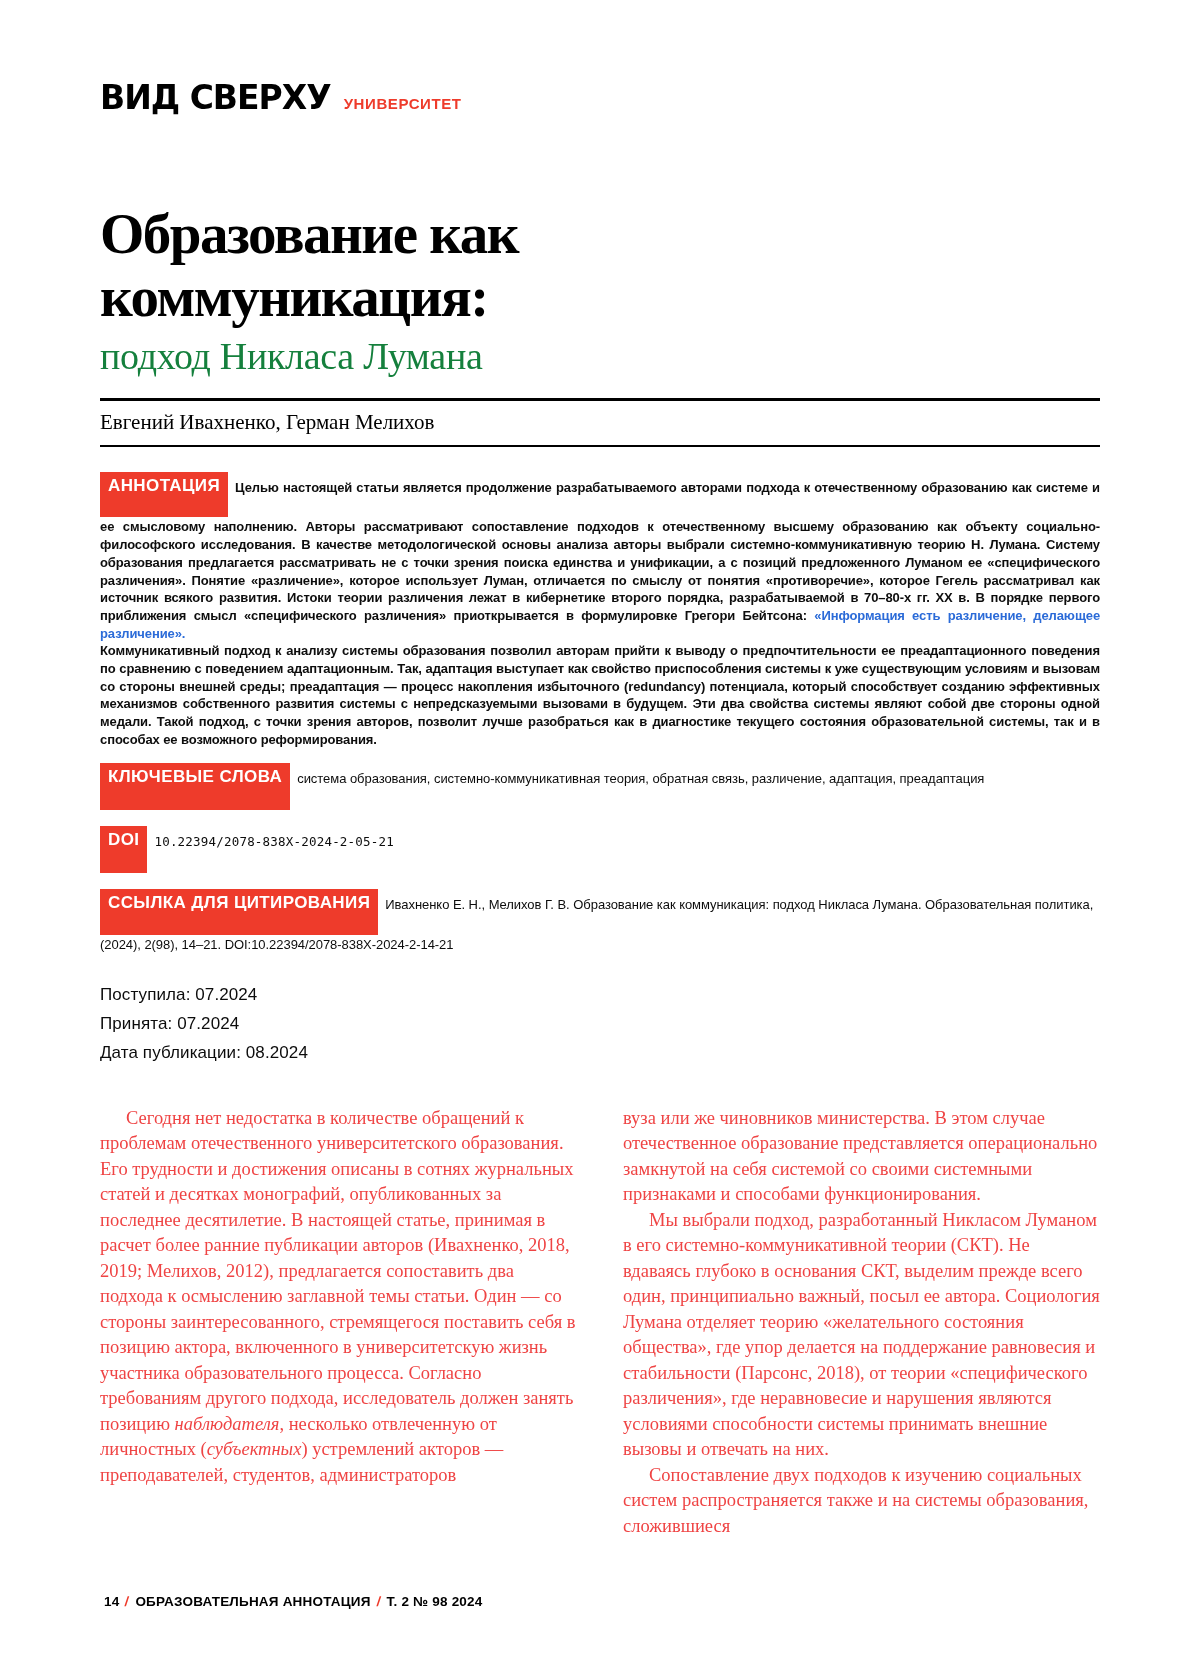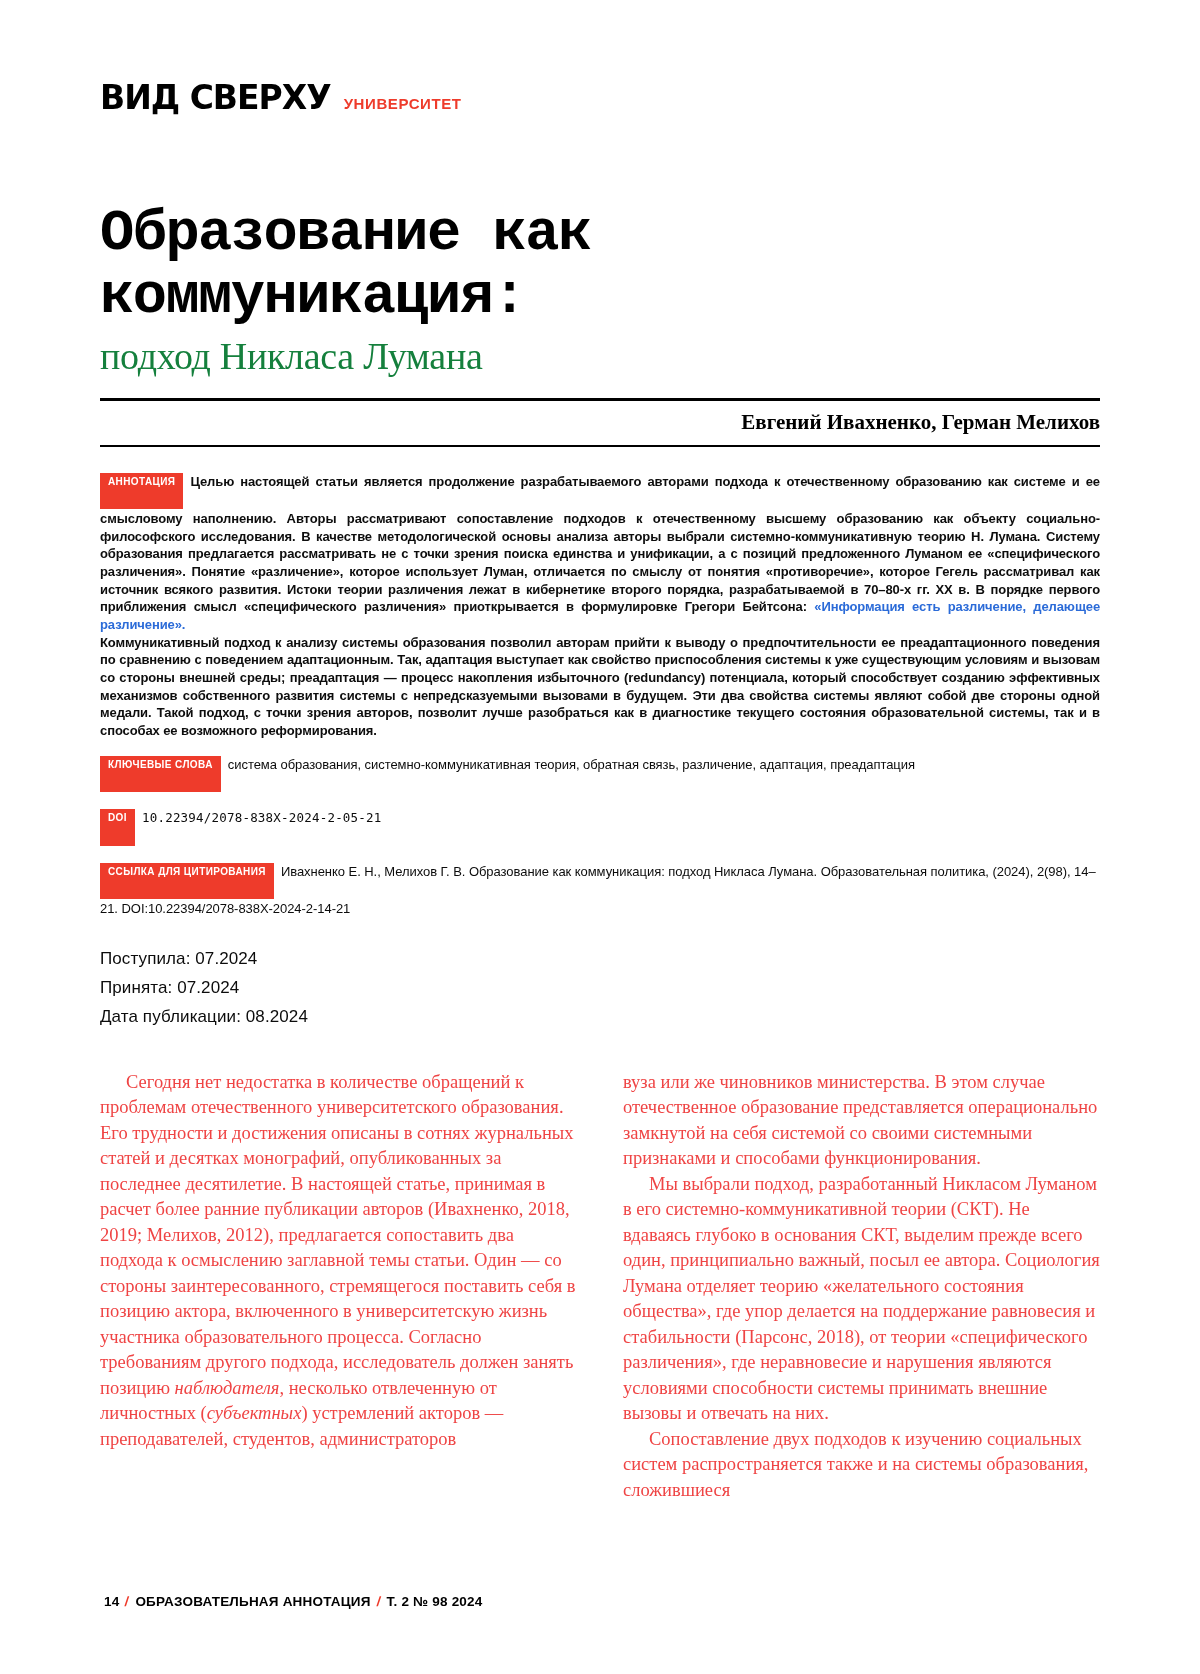--- a/index.html
+++ b/index.html
@@ -20,46 +20,46 @@
   .masthead{display:flex;align-items:baseline;gap:13px;}
   .brand{
     font-family:"DejaVu Sans",sans-serif;font-weight:900;font-size:33px;
     letter-spacing:-1px;color:#000;
   }
   .section{color:var(--red);font-weight:700;font-size:15px;letter-spacing:.6px;}
 
   
   .title{
     margin-top:86px;
-    font-family:Liberation Mono, monospace;font-weight:900;
+    font-family:Liberation Serif, serif;font-weight:900;
     font-size:57px;line-height:1.1;letter-spacing:-1.5px;color:#000;
   }
   .title-line{display:block;}
   .subtitle{
     margin-top:6px;font-family:Liberation Serif, serif;
     font-size:38px;font-weight:400;letter-spacing:-.3px;color:#15803d;
   }
 
   .rule{width:100%;border:0;}
   .rule-thick{border-top:3px solid #000;margin-top:20px;}
   .rule-thin{border-top:2px solid #000;}
   .authors{
-    text-align:right;padding:9px 0 10px;
-    font-family:"Liberation Serif",serif;font-weight:700;font-size:21px;color:#000;
+    text-align:left;padding:9px 0 10px;
+    font-family:"Liberation Serif",serif;font-weight:400;font-size:21px;color:#000;
   }
 
   
   .abstract{margin-top:26px;}
   .meta-text{
     font-size:13px;line-height:1.36;text-align:justify;
     font-weight:600;letter-spacing:-.1px;color:#0d0d0d;
   }
   .badge{
     display:inline-block;background:var(--red);color:#fff;
-    font-weight:700;font-size:10px;letter-spacing:.4px;
+    font-weight:700;font-size:17px;letter-spacing:.4px;
     padding:2px 8px 20px;margin-right:7px;white-space:nowrap;
     transform:translateY(-1px);
   }
   .highlight{color:var(--blue);}
   .meta-row{margin-top:16px;font-size:13px;line-height:1.45;font-weight:400;letter-spacing:-.05px;}
   .mono{font-family:"DejaVu Sans Mono",monospace;font-size:12.5px;letter-spacing:.2px;}
   .dates{margin-top:26px;font-size:17px;line-height:1.7;font-weight:400;letter-spacing:.1px;}
   .dates div{display:block;}
 
   

